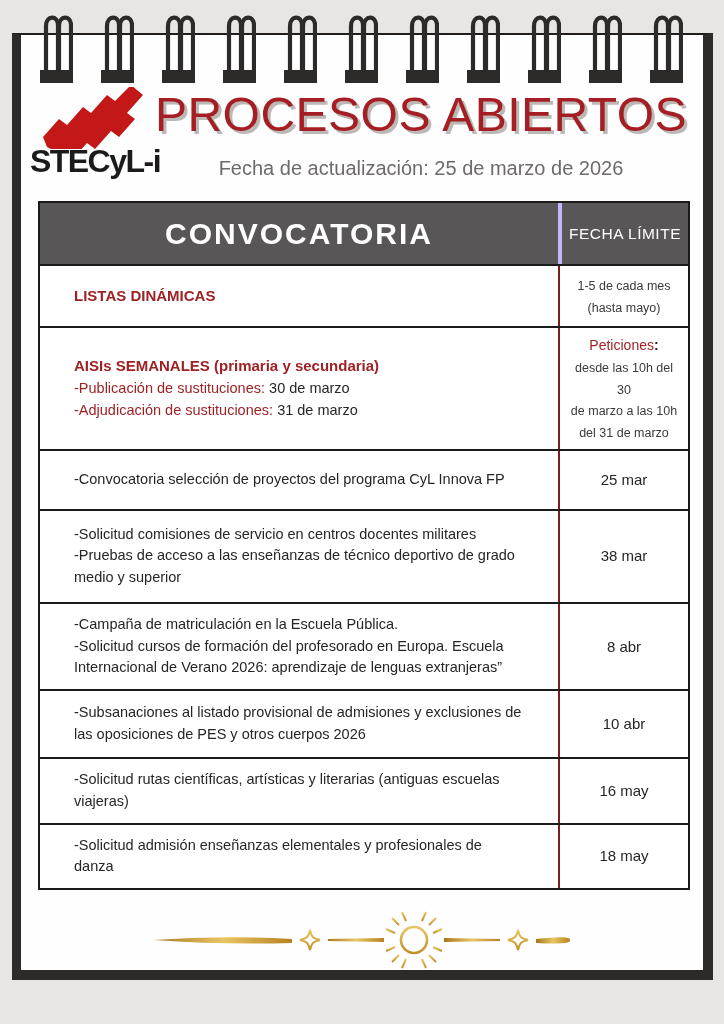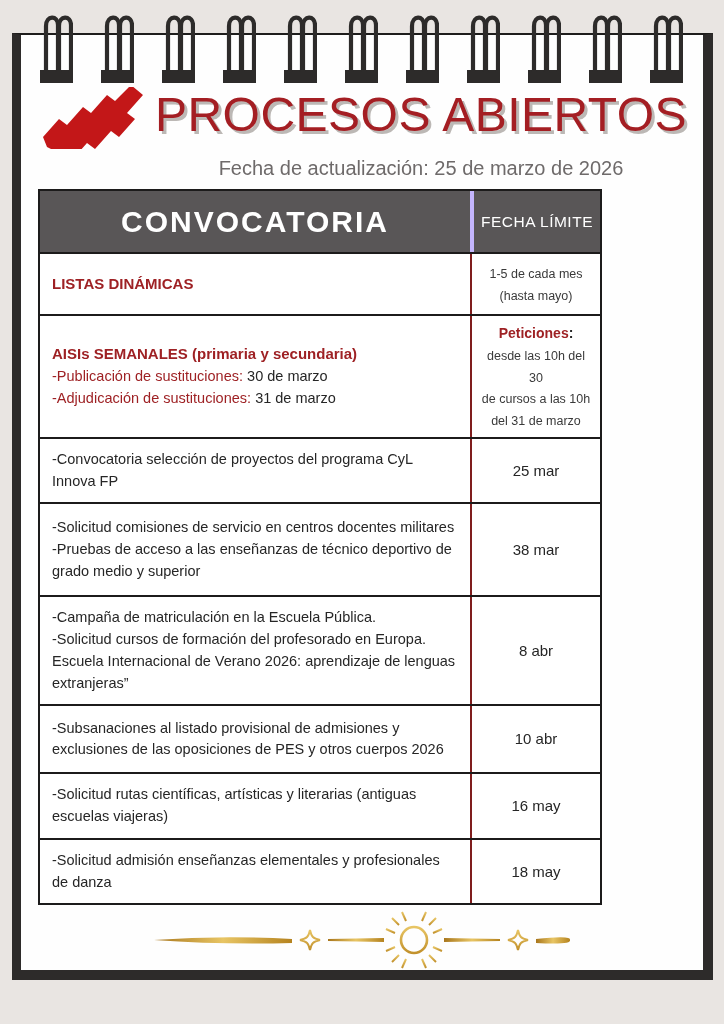--- a/index.html
+++ b/index.html
@@ -24,65 +24,66 @@
   .flag{position:absolute;left:18px;top:52px;width:108px;height:62px}
   .logo-text{position:absolute;left:4px;top:108px;width:140px;text-align:center;
              font-size:32px;font-weight:700;letter-spacing:-1.5px;color:#1d1b1a}
   .page-title{position:absolute;left:118px;top:52px;width:564px;text-align:center;
               font-size:48px;font-weight:400;letter-spacing:0.5px;color:var(--red);
               text-shadow:3px 3px 0 #bcb8b5;white-space:nowrap}
   .update-line{position:absolute;left:118px;top:122px;width:564px;text-align:center;
                font-size:20px;font-weight:400;color:var(--dategray)}
 
   
-  .tbl{position:absolute;left:17px;top:154px;width:564px;border:2px solid #1c1b1b;background:#fff}
+  .tbl{position:absolute;left:17px;top:166px;width:652px;border:2px solid #1c1b1b;background:#fff}
   .thead{display:flex;background:var(--headerbg);min-height:61px}
   .th-left{flex:1;display:flex;align-items:center;justify-content:center;
            color:#fff;font-size:30px;font-weight:700;letter-spacing:2px}
   .th-right{width:130px;border-left:4px solid #c4b5fd;display:flex;align-items:center;
             justify-content:center;color:#fff;font-size:15.5px;font-weight:400;letter-spacing:0.5px;text-align:center}
   .trow{display:flex;border-top:2px solid #1c1b1b}
   .cell-left{flex:1;display:flex;flex-direction:column;justify-content:center;
-             padding:10px 12px;font-size:14.5px;color:var(--dark);line-height:1.5}
+             padding:10px 34px;font-size:14.5px;color:var(--dark);line-height:1.5}
   .cell-right{width:130px;border-left:2px solid #7f1d1d;display:flex;flex-direction:column;
               justify-content:center;align-items:center;text-align:center;font-size:15px;
               color:var(--dark);padding:6px 8px;line-height:1.45}
   .trow:nth-of-type(1){min-height:62px}
   .trow:nth-of-type(2){min-height:92px}
   .trow:nth-of-type(3){min-height:60px}
   .trow:nth-of-type(4){min-height:93px}
   .trow:nth-of-type(5){min-height:85px}
   .trow:nth-of-type(6){min-height:68px}
   .trow:nth-of-type(7){min-height:64px}
   .trow:nth-of-type(8){min-height:48px}
   .trow:nth-of-type(9){min-height:70px}
 
   
   .red-bold{color:var(--textred);font-weight:700;font-size:15px}
   .red{color:var(--textred)}
   .dark{color:var(--dark)}
   .small{font-size:12.5px;color:#3a3a3a}
-  .red-bold-sm{color:var(--textred);font-weight:700;font-size:14px}
+  .red-bold-sm{color:var(--textred);font-weight:400;font-size:14px}
   .dark-sm{color:var(--dark);font-weight:700;font-size:14px}
 
   
   .divider{position:absolute;left:131px;top:862px;width:420px;height:86px}
 </style>
 </head>
 <body>
 
 <div class="stage">
 
   <div class="page">
 
     <svg class="flag" viewBox="0 0 108 62">
       <path d="M4,50 L20,32 L28,38 L44,20 L52,26 L68,8 L76,14 L92,-2 L104,8
                L88,26 L96,32 L80,50 L72,44 L56,62 L48,56 L32,74 L24,68 L8,60 Z" fill="#c31718"></path>
     </svg>
 
+    <div class="logo-text">STECyL-i</div>
     <div class="page-title">PROCESOS ABIERTOS</div>
     <div class="update-line">Fecha de actualización: 25 de marzo de 2026</div>
 
     <div class="tbl">
       <div class="thead">
         <div class="th-left">CONVOCATORIA</div>
         <div class="th-right">FECHA LÍMITE</div>
       </div>
       <div id="rows">
           <div class="trow">
@@ -96,21 +97,21 @@
           </div>
           <div class="trow">
             <div class="cell-left">
               <div class="line"><span class="red-bold">AISIs SEMANALES (primaria y secundaria)</span></div>
               <div class="line"><span class="red">-Publicación de sustituciones: </span><span class="dark">30 de marzo</span></div>
               <div class="line"><span class="red">-Adjudicación de sustituciones: </span><span class="dark">31 de marzo</span></div>
             </div>
             <div class="cell-right">
               <div class="line"><span class="red-bold-sm">Peticiones</span><span class="dark-sm">:</span></div>
               <div class="line"><span class="small">desde las 10h del 30</span></div>
-              <div class="line"><span class="small">de cursos a las 10h</span></div>
+              <div class="line"><span class="small">de marzo a las 10h</span></div>
               <div class="line"><span class="small">del 31 de marzo</span></div>
             </div>
           </div>
           <div class="trow">
             <div class="cell-left">
               <div class="line"><span class="dark">-Convocatoria selección de proyectos del programa CyL Innova FP</span></div>
             </div>
             <div class="cell-right">
               <div class="line"><span class="dark">25 mar</span></div>
             </div>

